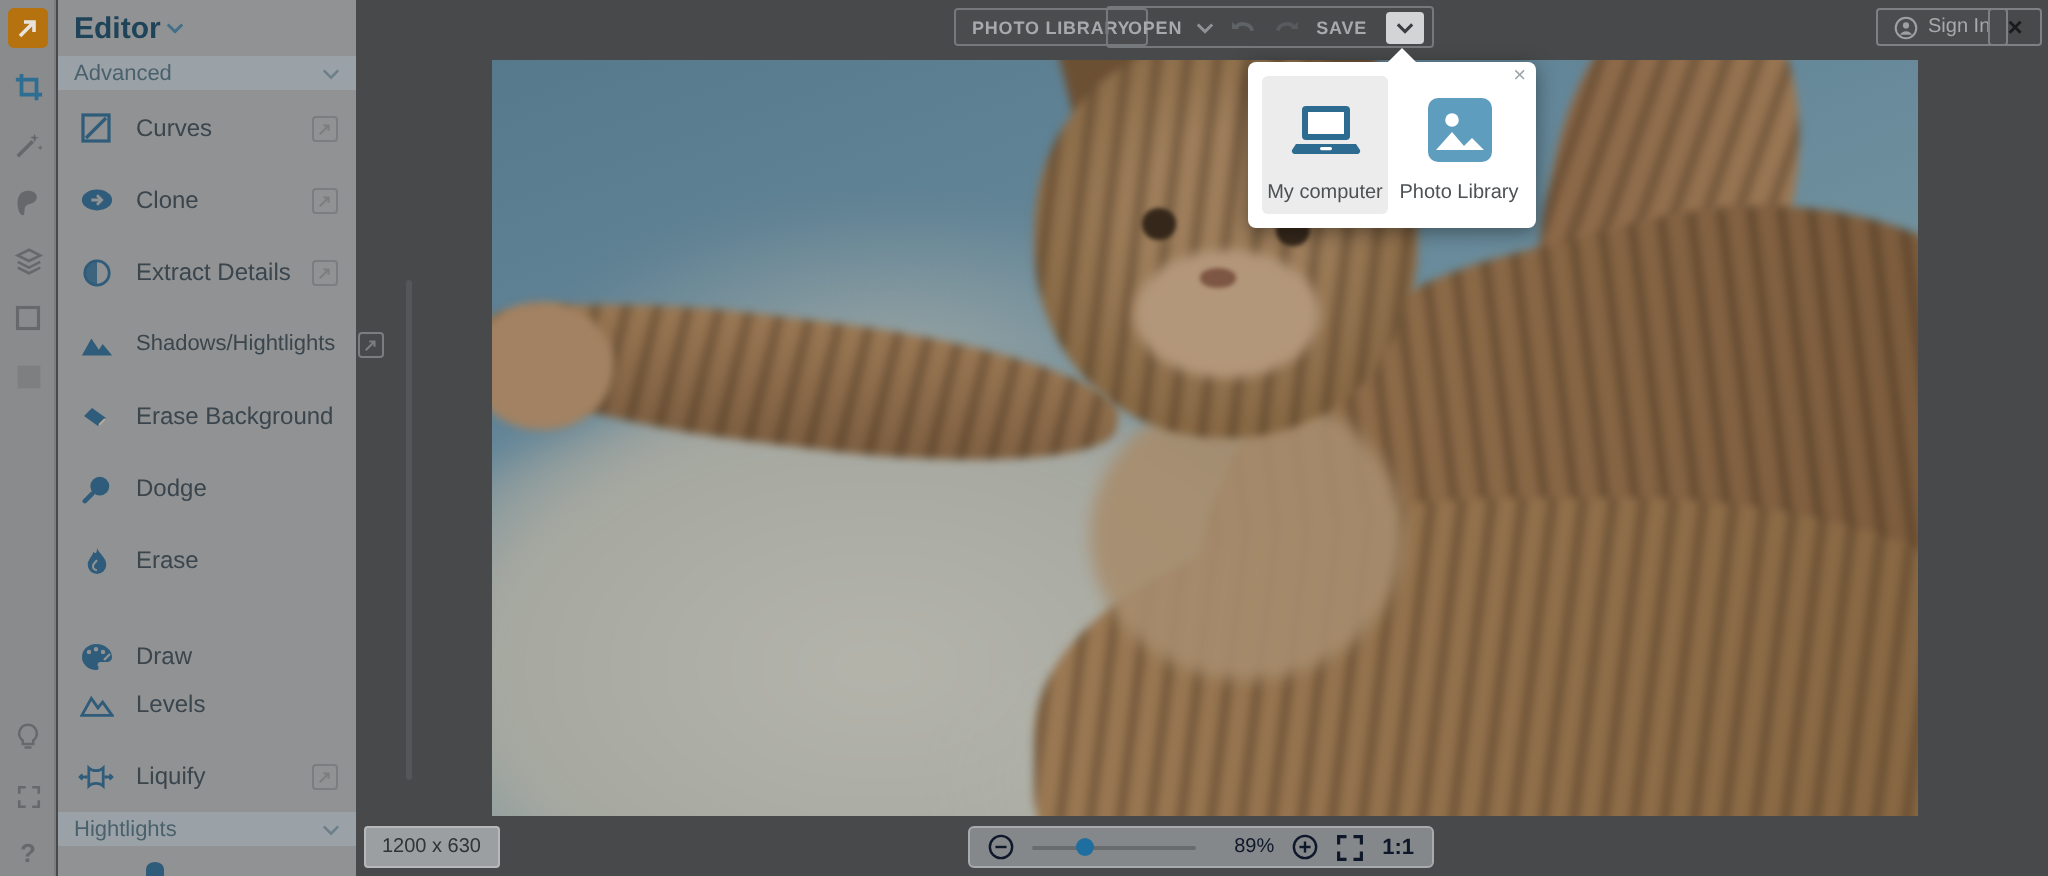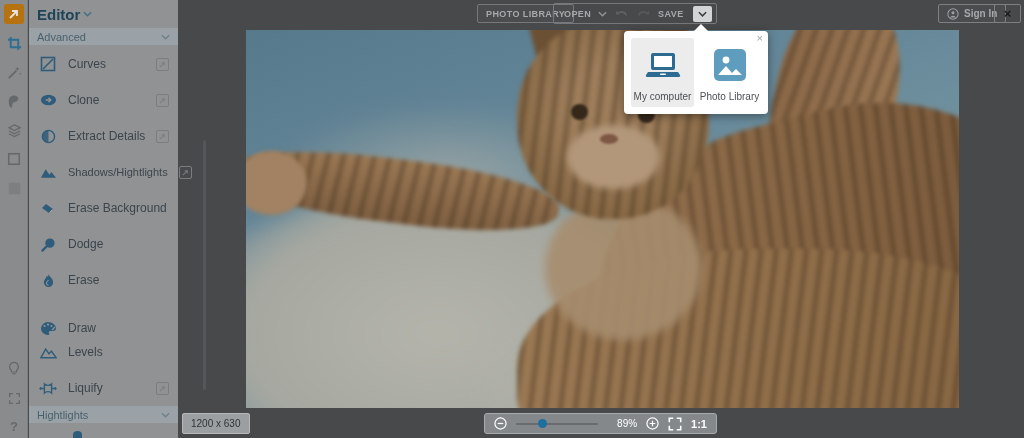--- a/index.html
+++ b/index.html
@@ -65,40 +65,40 @@
   
   .top-btn { position:absolute; top:4px; height:19px; border:1px solid #75797c; border-radius:2px;
     display:flex; align-items:center; padding:0 8px; font-size:9px; font-weight:bold; letter-spacing:.4px; color:#a6aaac; background:rgba(255,255,255,0.02); }
   #photo-library-btn { left:477px; }
   #file-group { position:absolute; left:553px; top:3px; height:21px; border:1px solid #75797c; border-radius:2px;
     display:flex; align-items:center; padding:0 4px 0 10px; gap:7px; }
   .group-label { font-size:9px; font-weight:bold; letter-spacing:.4px; color:#a6aaac; }
   .chev { color:#8f9395; display:flex; }
   .history-icon { color:#5f6366; display:flex; margin:0 1px; }
   #save-chevron-btn { width:19px; height:16px; background:#d2d4d5; border-radius:2px; display:flex; align-items:center; justify-content:center; color:#3b3e40; margin-left:2px; }
-  #sign-in-btn { left:938px; gap:5px; color:#a6aaac; font-weight:bold; font-size:10px; letter-spacing:0; border-color:#7d8183; }
+  #sign-in-btn { left:938px; gap:5px; color:#a6aaac; font-weight:normal; font-size:10px; letter-spacing:0; border-color:#7d8183; }
   #close-app-btn { position:absolute; left:994px; top:4px; width:27px; height:19px; border:1px solid #7d8183; border-radius:2px;
     display:flex; align-items:center; justify-content:center; font-size:13px; font-weight:bold; color:#191b1d; }
 
   
   #save-popup { position:absolute; left:624px; top:31px; width:144px; height:83px; background:#ffffff; border-radius:4px;
     box-shadow:0 2px 10px rgba(0,0,0,.4); z-index:10; padding:7px; display:flex; gap:4px; }
   #save-popup::before { content:""; position:absolute; left:70px; top:-7px; border-left:7px solid transparent;
     border-right:7px solid transparent; border-bottom:7px solid #ffffff; }
   .popup-item { width:64px; height:69px; border-radius:3px; display:flex; flex-direction:column; align-items:center; justify-content:flex-end; padding-bottom:5px; }
   .popup-item.selected { background:#ececec; }
   .popup-item .p-icon { flex:1; display:flex; align-items:center; justify-content:center; }
   .popup-item .p-label { font-size:10px; color:#4c5155; }
   #popup-close { position:absolute; right:5px; top:1px; font-size:11px; color:#a0a6aa; line-height:12px; }
 
   
   #size-badge { position:absolute; left:182px; top:413px; height:21px; padding:0 8px; background:#9c9fa1; border:1px solid #b6b8ba;
     border-radius:2px; display:flex; align-items:center; font-size:10px; color:#303436; }
   #zoom-bar { position:absolute; left:484px; top:413px; width:233px; height:21px; background:#85888b; border:1px solid #a8abad;
-    border-radius:3px; display:flex; align-items:center; padding:0 9px; gap:9px; color:#ffffff; }
+    border-radius:3px; display:flex; align-items:center; padding:0 9px; gap:9px; color:#0f172a; }
   #zoom-slider { position:relative; width:82px; height:2px; background:#696c6e; border-radius:1px; }
   #zoom-slider-handle { position:absolute; left:27%; top:-4px; width:9px; height:9px; border-radius:50%; background:#1e6f9f; }
   #zoom-percent { font-size:10px; margin-left:auto; }
   #ratio-label { font-size:11px; font-weight:bold; }
   .zb-icon { display:flex; }
 </style>
 </head>
 <body>
 
 <div id="app">

